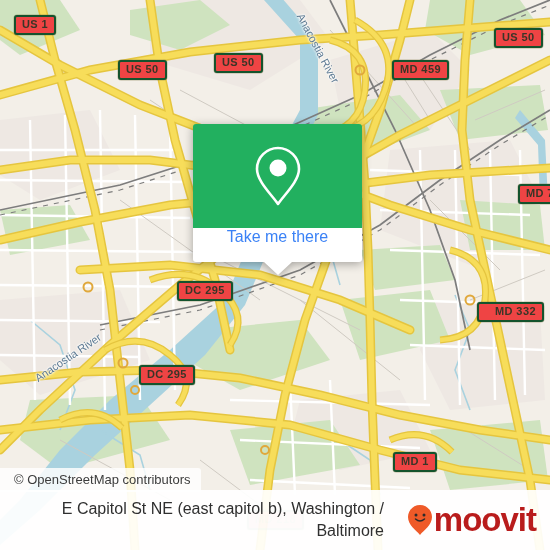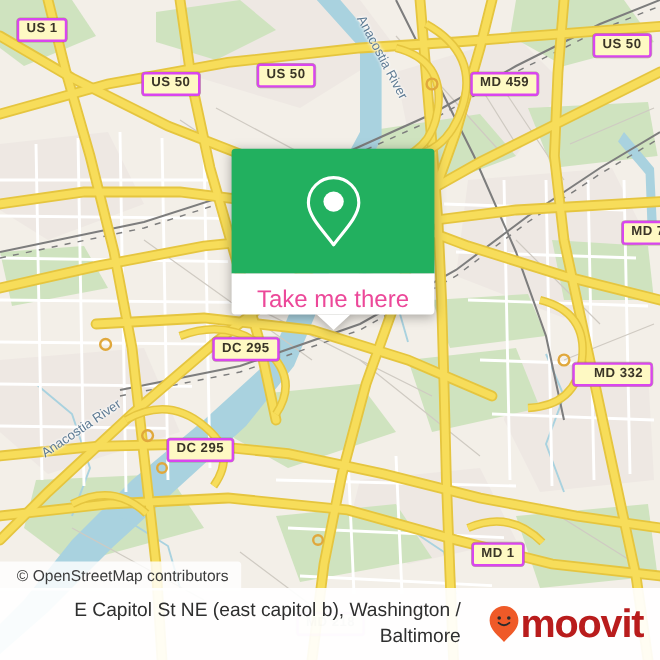--- a/index.html
+++ b/index.html
@@ -4,38 +4,38 @@
 <style>
   html,body{margin:0;padding:0;background:#fff;}
   body{font-family:"Liberation Sans",sans-serif;}
   .screen{position:relative;width:550px;height:550px;overflow:hidden;background:#f2efe9;}
 
   
   .map{position:absolute;inset:0;background:#f3efe8;overflow:hidden;}
   .map svg{position:absolute;left:0;top:0;}
 
   
-  .shield{position:absolute;background:#fef9c3;border:2px solid #d946ef;border-radius:3px;
+  .shield{position:absolute;background:#ef4444;border:2px solid #14532d;border-radius:3px;
           color:#3a3527;font-weight:bold;font-size:11px;letter-spacing:.4px;
           padding:2px 6px 3px;line-height:11px;white-space:nowrap;
           box-shadow:0 0 0 .5px rgba(120,110,60,.45);font-family:"Liberation Sans",sans-serif;}
   .shield.dim{opacity:.32;}
 
   
   .river{position:absolute;color:#5d7a93;font-size:11px;white-space:nowrap;
          font-family:"Liberation Sans",sans-serif;text-shadow:0 0 3px #fff,0 0 3px #fff,0 0 2px #fff;}
 
   
   .card{position:absolute;left:193px;top:124px;width:169px;
         filter:drop-shadow(0 2px 5px rgba(0,0,0,.33));}
   .card-top{height:104px;background:#22b05f;border-radius:3px 3px 0 0;
             display:flex;align-items:center;justify-content:center;}
   .card-btn{height:34px;background:#fff;border-radius:0 0 3px 3px;
-            display:flex;align-items:flex-end;justify-content:center;
-            color:#ec4899;font-size:20px;cursor:pointer;}
+            display:flex;align-items:flex-start;justify-content:center;
+            color:#3b82f6;font-size:16px;cursor:pointer;}
   .tail{position:absolute;left:50%;top:138px;transform:translateX(-50%);
         width:0;height:0;border-left:14px solid transparent;border-right:14px solid transparent;
         border-top:13px solid #fff;}
 
   
   .attrib{position:absolute;left:0;top:468px;background:rgba(255,255,255,.82);
           padding:4px 10px 5px 14px;font-size:13px;color:#3c3c3c;border-radius:0 3px 0 0;}
 
   
   .footer{position:absolute;left:0;right:0;top:490px;height:60px;

